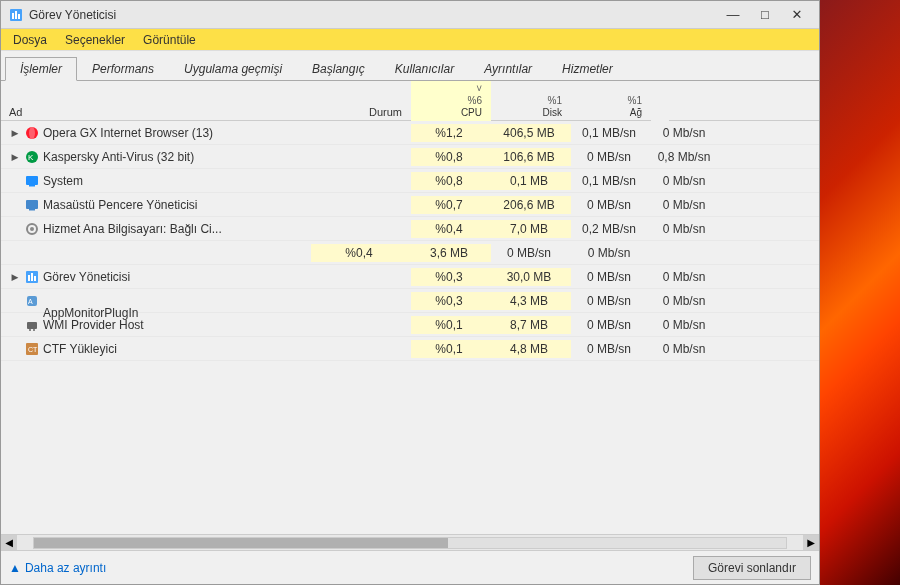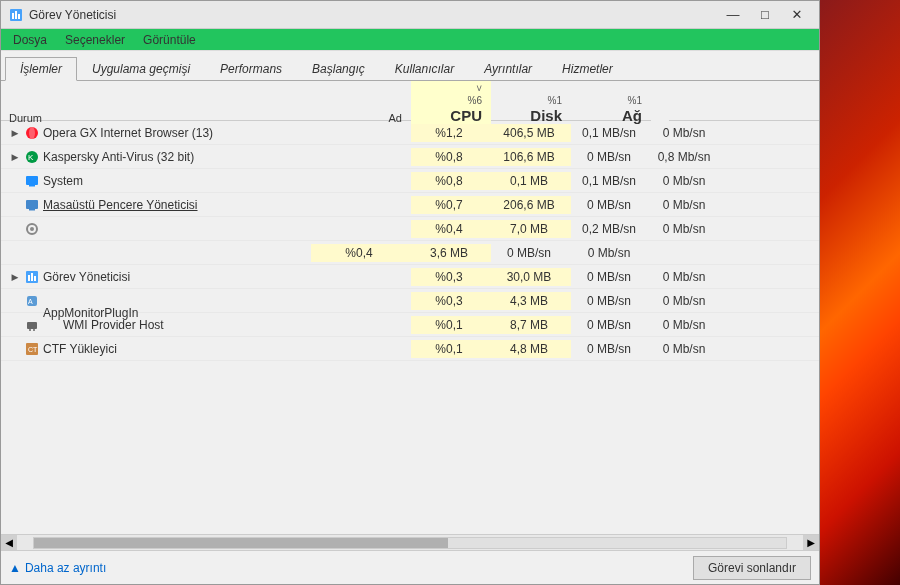--- a/index.html
+++ b/index.html
@@ -52,21 +52,21 @@
       background: #e8e8e8;
       cursor: pointer;
       font-size: 13px;
       display: flex;
       align-items: center;
       justify-content: center;
       color: #333;
     }
 
     .menu-bar {
-      background: #22c55e;
+      background: #fde047;
       height: 22px;
       display: flex;
       align-items: center;
       padding: 0 4px;
       gap: 2px;
       border-bottom: 1px solid #ddd;
     }
     .menu-item {
       padding: 2px 8px;
       cursor: pointer;
@@ -234,21 +234,21 @@
       flex: 1;
       background: linear-gradient(135deg, #8b1a1a 0%, #cc2200 30%, #ff6600 50%, #ff4400 60%, #cc1100 80%, #440000 100%);
     }
 
     
     .table-body::-webkit-scrollbar { width: 16px; }
     .table-body::-webkit-scrollbar-track { background: #f0f0f0; }
     .table-body::-webkit-scrollbar-thumb { background: #b0b0b0; }
 
     .col-sub { font-size: 10px; color: #555; }
-    .col-main { font-size: 15px; font-weight: 700; }
+    .col-main { font-size: 10px; font-weight: 400; }
   </style>
 </head>
 <body>
 
 <div class="task-manager">
 
   <div class="title-bar">
     <div class="title-bar-left">
       <svg class="title-icon" viewBox="0 0 14 14" fill="none">
         <rect x="1" y="1" width="12" height="12" rx="1" fill="#1e90ff" opacity="0.8"></rect>
@@ -266,34 +266,34 @@
   </div>
 
   <div class="menu-bar">
     <span class="menu-item">Dosya</span>
     <span class="menu-item">Seçenekler</span>
     <span class="menu-item">Görüntüle</span>
   </div>
 
   <div class="tabs-bar">
     <div class="tab active">İşlemler</div>
+    <div class="tab">Performans</div>
     <div class="tab">Uygulama geçmişi</div>
-    <div class="tab">Performans</div>
     <div class="tab">Başlangıç</div>
     <div class="tab">Kullanıcılar</div>
     <div class="tab">Ayrıntılar</div>
     <div class="tab">Hizmetler</div>
   </div>
 
   <div class="table-header">
     <div class="th">
+      <span>Ad</span>
+    </div>
+    <div class="th">
       <span>Durum</span>
-    </div>
-    <div class="th">
-      <span>Ad</span>
     </div>
     <div class="th highlight">
       <span class="sort-icon">˅</span>
       <span class="col-sub">%6</span>
       <span class="col-main">CPU</span>
     </div>
     <div class="th">
       <span class="col-sub">%1</span>
       <span class="col-main">Disk</span>
     </div>
@@ -358,37 +358,38 @@
       </div>
       <div class="table-row">
         <div class="td">
           <span style="width: 12px; display: inline-block;"></span>
           <span class="process-icon">
             <svg viewBox="0 0 14 14" width="14" height="14">
               <rect x="1" y="2" width="12" height="9" rx="1" fill="#4488cc"></rect>
               <rect x="4" y="11" width="6" height="1.5" fill="#4488cc"></rect>
             </svg>
           </span>
-          <span style="overflow: hidden; text-overflow: ellipsis; white-space: nowrap; text-decoration: underline;">Masaüstü Pencere Yöneticisi</span>
+          <span style="overflow: hidden; text-overflow: ellipsis; white-space: nowrap;">Masaüstü Pencere Yöneticisi</span>
         </div>
         <div class="td" style="text-align: left;"></div>
         <div class="td highlight">%0,7</div>
         <div class="td highlight">206,6 MB</div>
         <div class="td">0 MB/sn</div>
         <div class="td">0 Mb/sn</div>
       </div>
       <div class="table-row">
         <div class="td">
           <span style="width: 12px; display: inline-block;"></span>
           <span class="process-icon">
             <svg viewBox="0 0 14 14" width="14" height="14">
               <circle cx="7" cy="7" r="5" fill="none" stroke="#888" stroke-width="2"></circle>
               <circle cx="7" cy="7" r="2" fill="#888"></circle>
             </svg>
           </span>
+          <span style="overflow: hidden; text-overflow: ellipsis; white-space: nowrap;">Hizmet Ana Bilgisayarı: Bağlı Ci...</span>
         </div>
         <div class="td" style="text-align: left;"></div>
         <div class="td highlight">%0,4</div>
         <div class="td highlight">7,0 MB</div>
         <div class="td">0,2 MB/sn</div>
         <div class="td">0 Mb/sn</div>
       </div>
       <div class="table-row">
         <div class="td" style="text-align: left;"></div>
         <div class="td highlight">%0,4</div>
@@ -435,21 +436,21 @@
       <div class="table-row">
         <div class="td">
           <span style="width: 12px; display: inline-block;"></span>
           <span class="process-icon">
             <svg viewBox="0 0 14 14" width="14" height="14">
               <rect x="2" y="4" width="10" height="7" rx="1" fill="#666"></rect>
               <line x1="5" y1="11" x2="5" y2="13" stroke="#666" stroke-width="1.5"></line>
               <line x1="9" y1="11" x2="9" y2="13" stroke="#666" stroke-width="1.5"></line>
             </svg>
           </span>
-          <span style="overflow: hidden; text-overflow: ellipsis; white-space: nowrap; margin-left: 20px;">WMI Provider Host</span>
+          <span style="overflow: hidden; text-overflow: ellipsis; white-space: nowrap;">WMI Provider Host</span>
         </div>
         <div class="td" style="text-align: left;"></div>
         <div class="td highlight">%0,1</div>
         <div class="td highlight">8,7 MB</div>
         <div class="td">0 MB/sn</div>
         <div class="td">0 Mb/sn</div>
       </div>
       <div class="table-row">
         <div class="td">
           <span style="width: 12px; display: inline-block;"></span>

